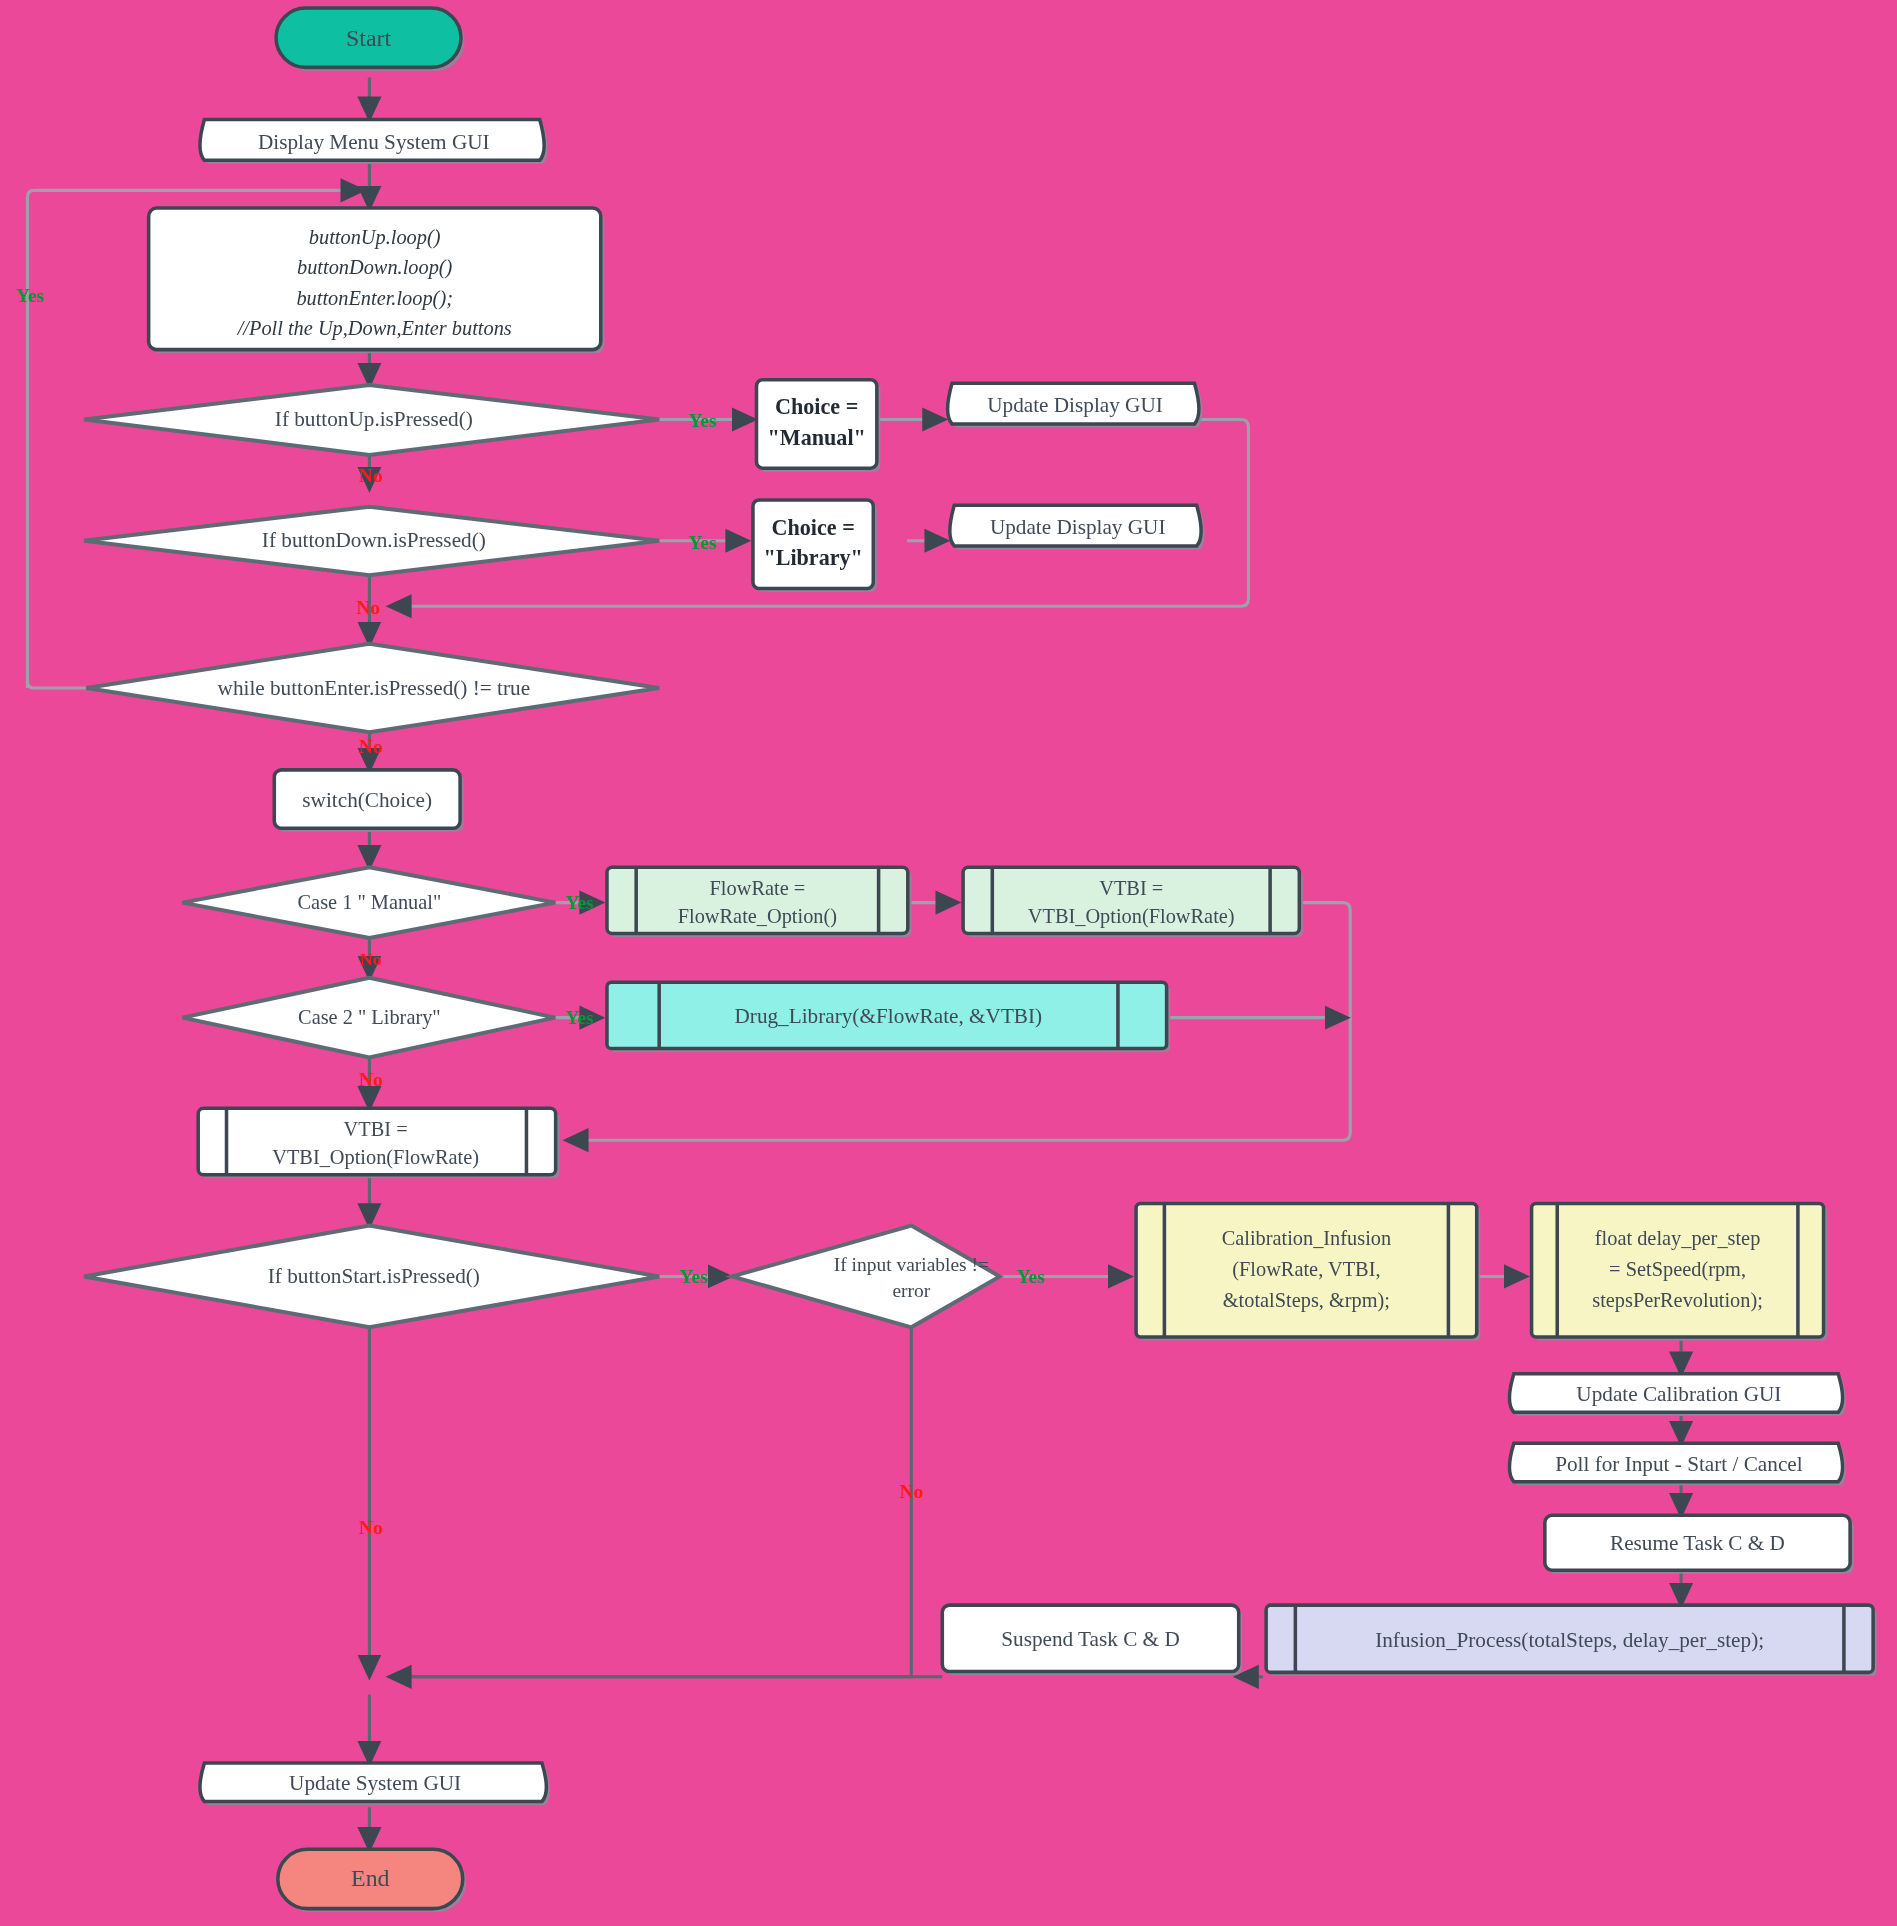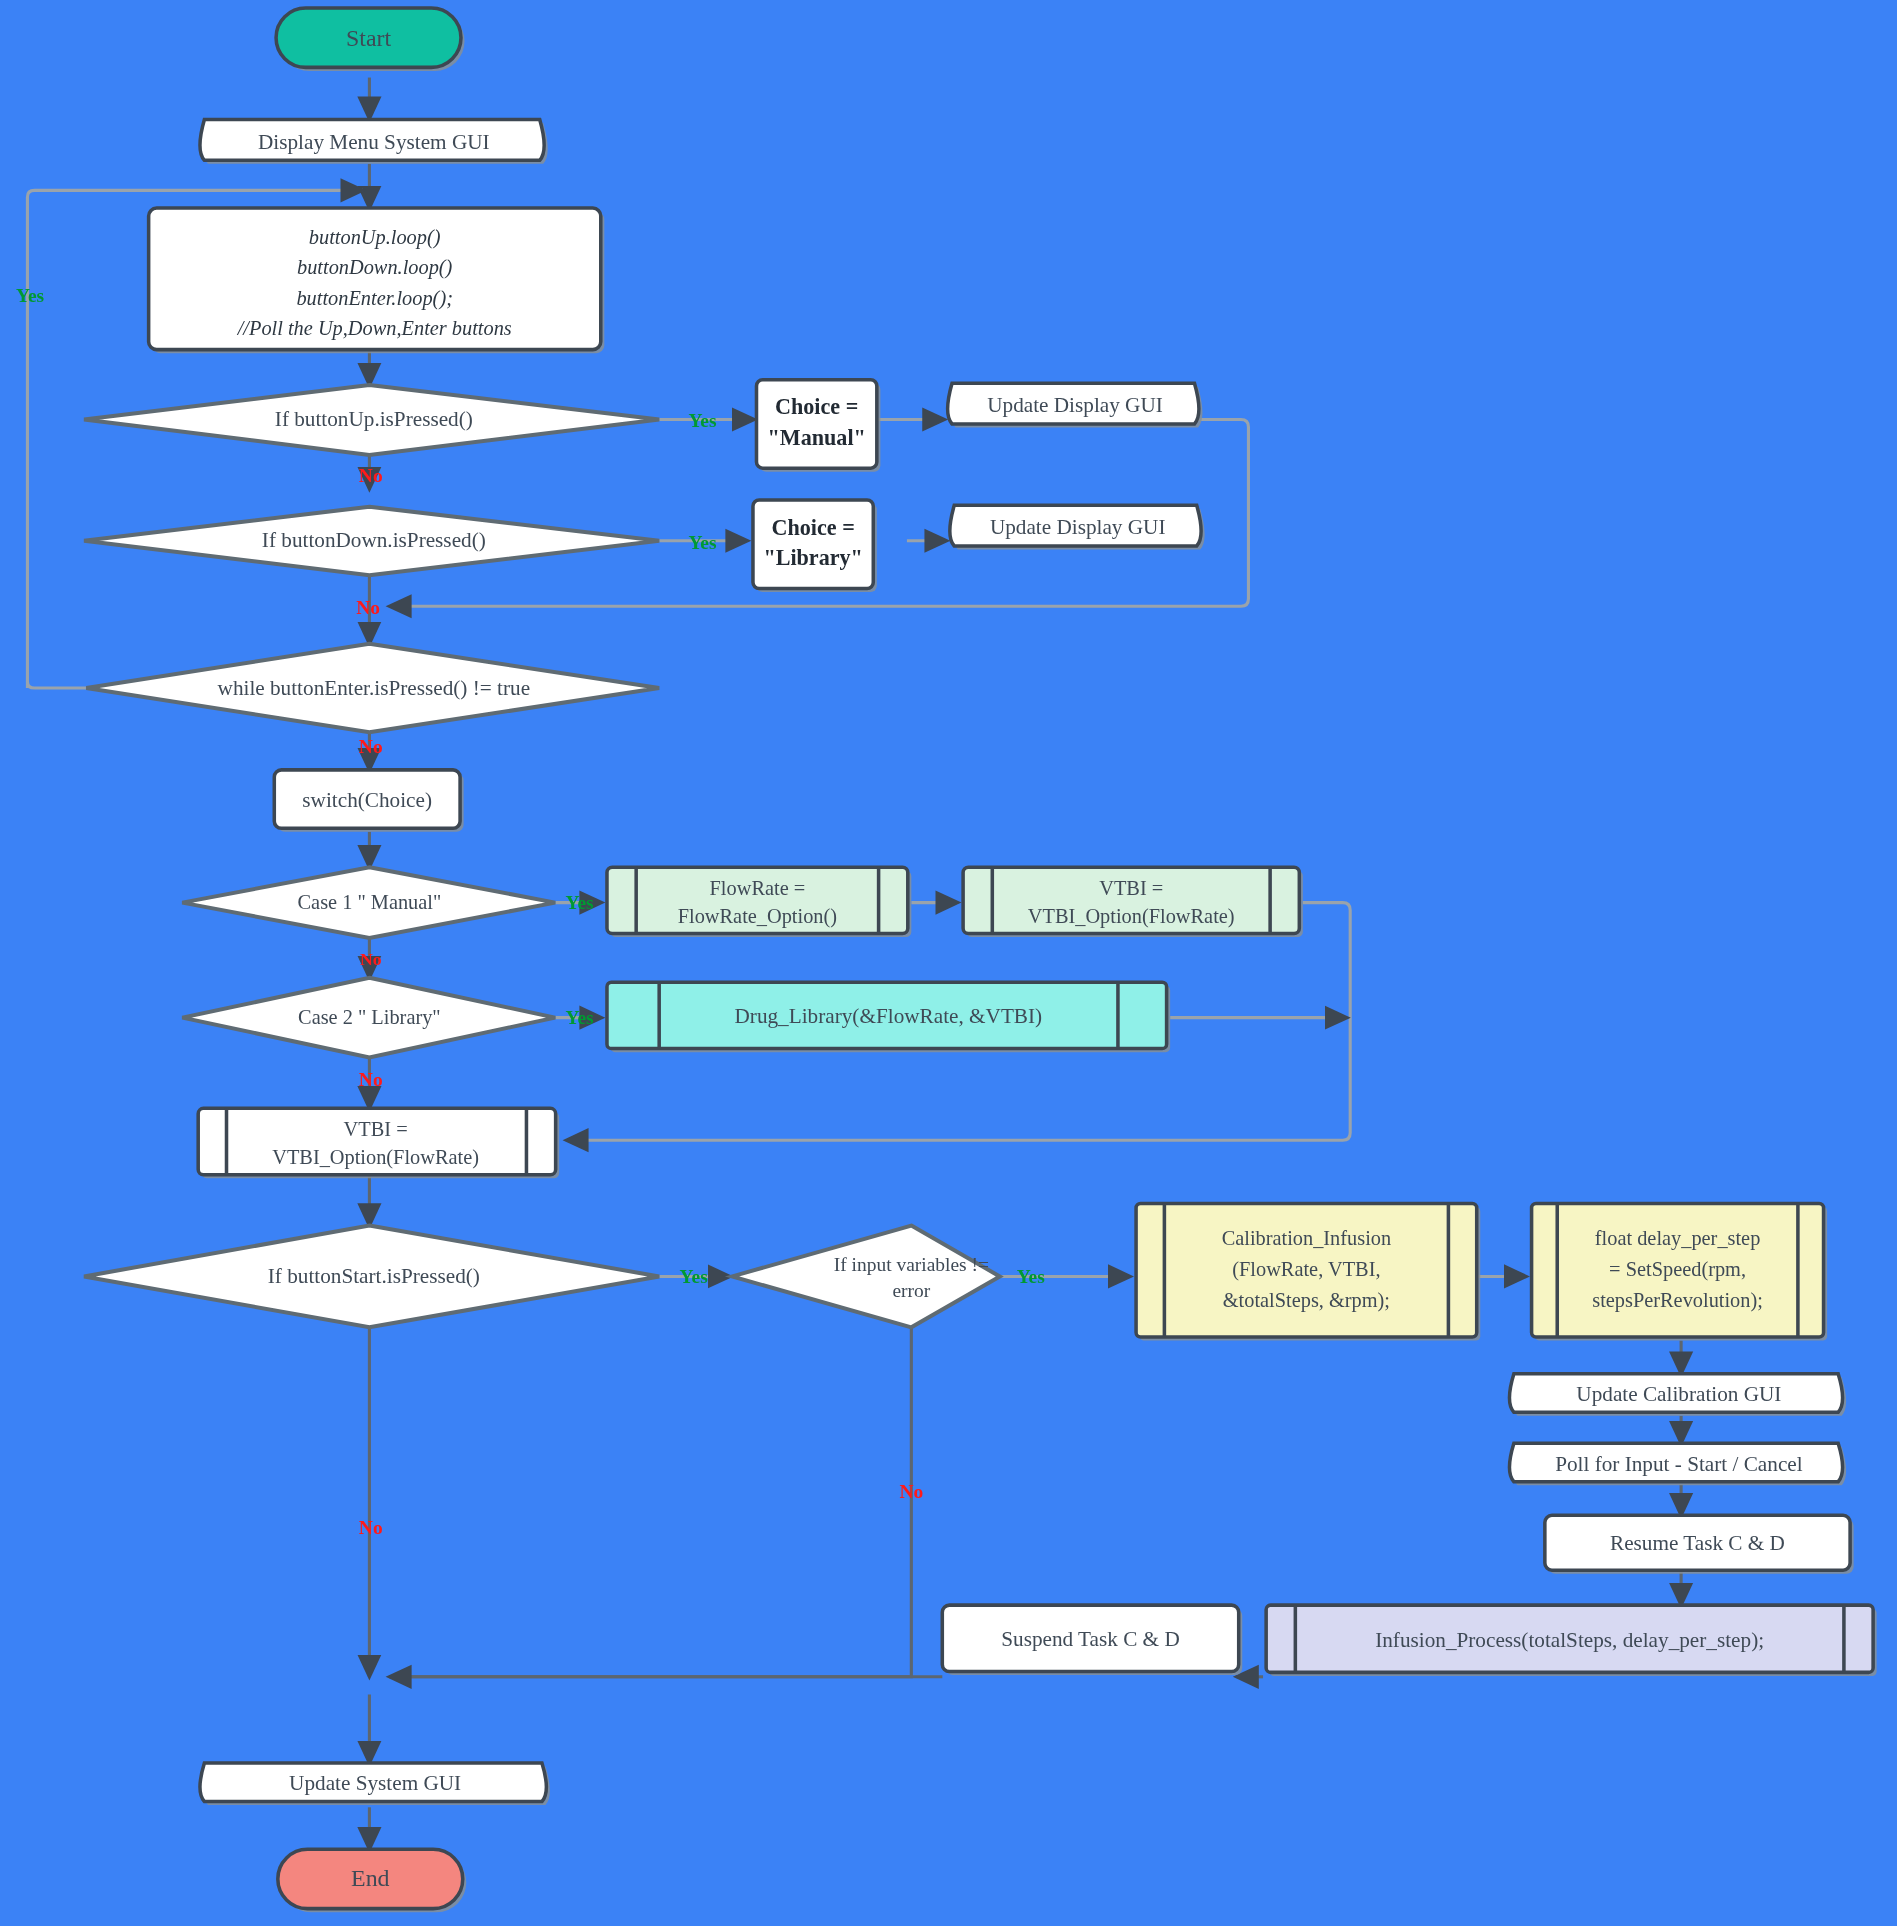--- a/index.html
+++ b/index.html
@@ -1,17 +1,17 @@
 <!DOCTYPE html>
 <html style="font-size:7px"><head>
 <meta charset="utf-8">
 <style>
   html,body{margin:0;padding:0;background:#ffffff;}
   body{font-family:"Liberation Serif", serif;}
-  #stage{position:relative;width:1897px;height:1926px;background:#3b82f6;overflow:hidden;}
+  #stage{position:relative;width:1897px;height:1926px;background:#ec4899;overflow:hidden;}
   svg{position:absolute;left:0;top:0;width:1897px;height:1926px;}
   .nodetext{font-family:"Liberation Serif", serif;fill:#3f4a56;text-anchor:middle;}
   .nodetext.bold{font-weight:bold;fill:#222a33;}
   .nodetext.ital{font-style:italic;fill:#2e3842;}
   .yeslbl{font-family:"Liberation Serif", serif;font-weight:bold;fill:#009933;text-anchor:middle;}
   .nolbl{font-family:"Liberation Serif", serif;font-weight:bold;fill:#ff1a1a;text-anchor:middle;}
   .edge{fill:none;stroke:#9aa3ab;stroke-width:7;}
   .edgeDark{fill:none;stroke:#5c6670;stroke-width:7;}
   .shp{stroke:#3d4752;stroke-width:8;}
   .shpGray{stroke:#5f6b73;stroke-width:9;}

